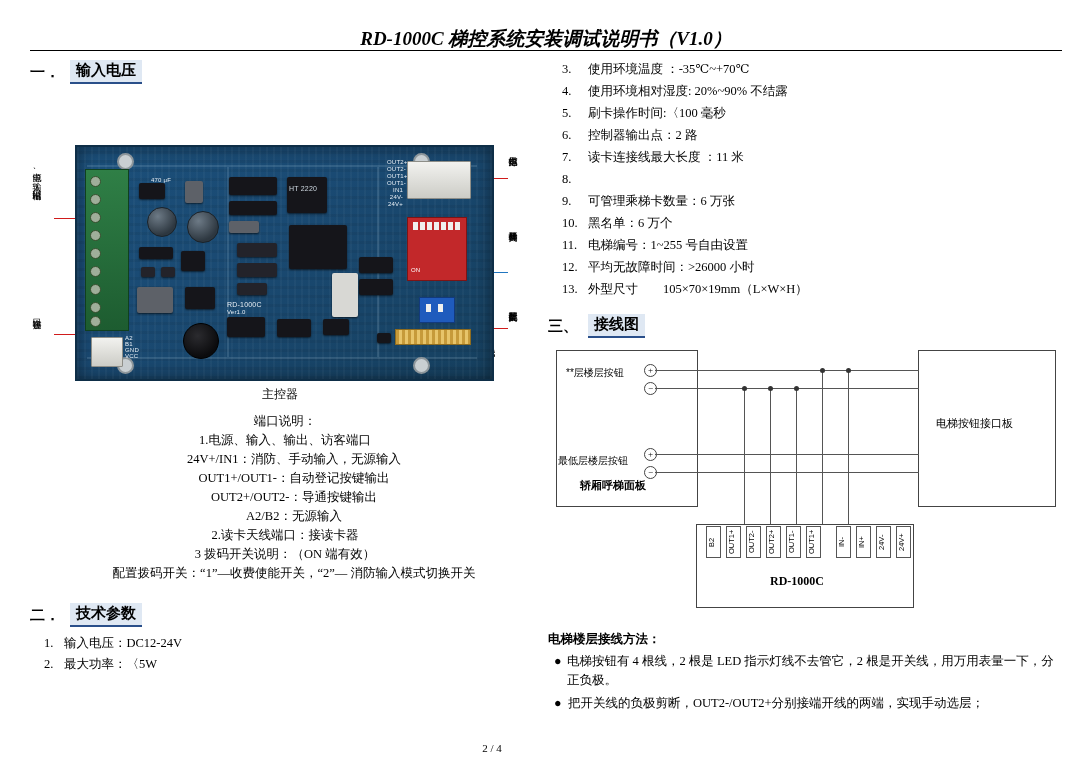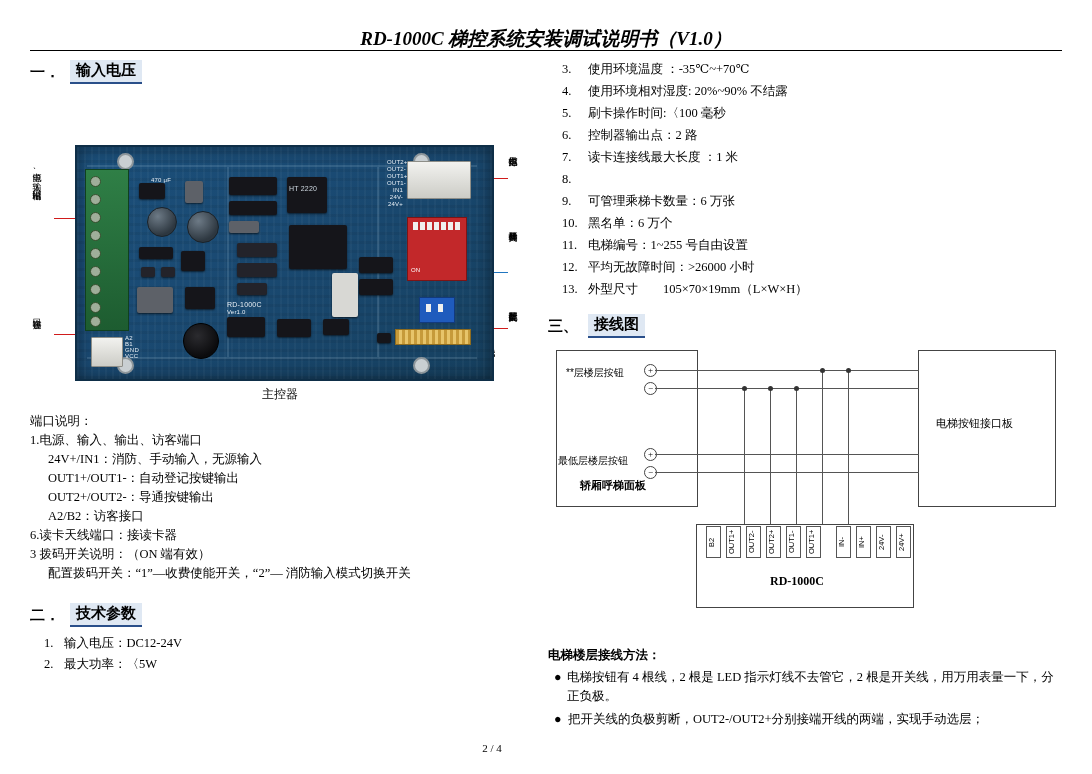--- a/index.html
+++ b/index.html
@@ -189,20 +189,21 @@
   .cap-title {
     position: absolute;
     left: 0; top: 296px;
     width: 500px;
     text-align: center;
     font-size: 12px;
   }
   .body-text {
     font-size: 12.5px;
     line-height: 19px;
+    text-align: center;
   }
   .body-text .ln { white-space: nowrap; }
   .indent1 { padding-left: 18px; }
   .tech-list {
     margin: 4px 0 0 0;
     padding: 0;
     list-style: none;
     font-size: 12.5px;
     line-height: 21px;
   }
@@ -280,21 +281,21 @@
   }
   .rd-label {
     position: absolute;
     font-size: 12px;
     font-weight: bold;
     font-family: "Liberation Serif", serif;
   }
   .notes-head {
     font-size: 12.5px;
     font-weight: bold;
-    margin-top: 18px;
+    margin-top: 2px;
   }
   .note-item {
     display: flex;
     font-size: 12.5px;
     line-height: 19px;
     margin-top: 4px;
   }
   .bullet {
     width: 20px;
     padding-left: 6px;
@@ -430,22 +431,22 @@
 
       <div class="cap-title">主控器</div>
     </div>
 
     <div class="body-text" style="margin-top:12px;">
       <div class="ln">端口说明：</div>
       <div class="ln">1.电源、输入、输出、访客端口</div>
       <div class="ln indent1">24V+/IN1：消防、手动输入，无源输入</div>
       <div class="ln indent1">OUT1+/OUT1-：自动登记按键输出</div>
       <div class="ln indent1">OUT2+/OUT2-：导通按键输出</div>
-      <div class="ln indent1">A2/B2：访客接口</div>
-      <div class="ln">6.读卡天线端口：接读卡器</div>
+      <div class="ln indent1">A2/B2：无源输入</div>
+      <div class="ln">2.读卡天线端口：接读卡器</div>
       <div class="ln">3 拨码开关说明：（ON 端有效）</div>
       <div class="ln indent1">配置拨码开关：“1”—收费使能开关，“2”— 消防输入模式切换开关</div>
     </div>
 
     <div class="sec-head" style="margin-top:20px;">
       <span class="sec-num">二．</span>
       <span class="sec-label">技术参数</span>
     </div>
 
     <ul class="tech-list">
@@ -474,21 +475,21 @@
       <li>
           <span class="no">5.</span>
           <span>刷卡操作时间:〈100 毫秒</span>
         </li>
       <li>
           <span class="no">6.</span>
           <span>控制器输出点：2 路</span>
         </li>
       <li>
           <span class="no">7.</span>
-          <span>读卡连接线最大长度 ：1 米</span>
+          <span>读卡连接线最大长度 ：11 米</span>
         </li>
       <li>
           <span class="no">8.</span>
         </li>
       <li>
           <span class="no">9.</span>
           <span>可管理乘梯卡数量：6 万张</span>
         </li>
       <li>
           <span class="no">10.</span>

